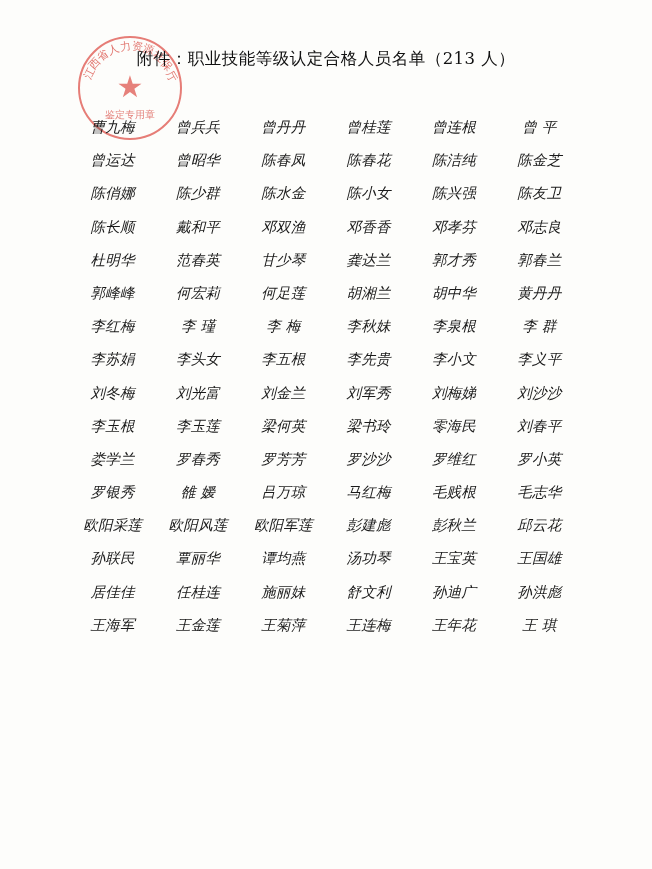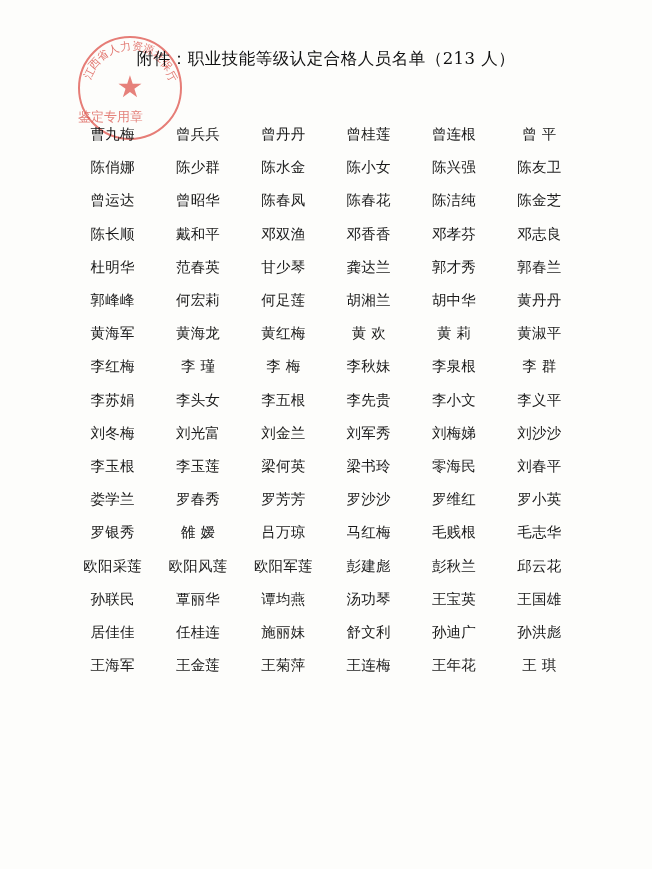--- a/index.html
+++ b/index.html
@@ -62,22 +62,22 @@
   #seal .sealtext span {
     position: absolute;
     transform-origin: center center;
     white-space: nowrap;
   }
   #seal .bottomtext {
     position: absolute;
     left: 0;
     top: 72px;
     width: 104px;
-    text-align: left;
-    font-size: 13px;
+    text-align: center;
+    font-size: 10px;
     color: #d4332a;
     opacity: 0.75;
   }
 
   #title-row {
     position: absolute;
     left: 0;
     top: 48px;
     width: 652px;
     text-align: center;
@@ -94,21 +94,21 @@
   #name-grid {
     position: absolute;
     left: 70px;
     top: 118px;
     width: 512px;
   }
   .name-row {
     display: flex;
     width: 512px;
     height: 33.2px;
-    align-items: center;
+    font-style: italic;
   }
   .name-cell {
     width: 85.33px;
     text-align: center;
     font-family: "DejaVu Sans", "Liberation Sans", sans-serif;
     font-size: 14.5px;
     color: #1a1a1a;
     letter-spacing: 0.2px;
     white-space: nowrap;
   }
@@ -148,36 +148,36 @@
   <div id="name-grid">
       <div class="name-row">
         <div class="name-cell">曹九梅</div>
         <div class="name-cell">曾兵兵</div>
         <div class="name-cell">曾丹丹</div>
         <div class="name-cell">曾桂莲</div>
         <div class="name-cell">曾连根</div>
         <div class="name-cell two">曾平</div>
       </div>
       <div class="name-row">
+        <div class="name-cell">曾运达</div>
+        <div class="name-cell">曾昭华</div>
+        <div class="name-cell">陈春凤</div>
+        <div class="name-cell">陈春花</div>
+        <div class="name-cell">陈洁纯</div>
+        <div class="name-cell">陈金芝</div>
+      </div>
+      <div class="name-row">
         <div class="name-cell">陈俏娜</div>
         <div class="name-cell">陈少群</div>
         <div class="name-cell">陈水金</div>
         <div class="name-cell">陈小女</div>
         <div class="name-cell">陈兴强</div>
         <div class="name-cell">陈友卫</div>
       </div>
       <div class="name-row">
-        <div class="name-cell">曾运达</div>
-        <div class="name-cell">曾昭华</div>
-        <div class="name-cell">陈春凤</div>
-        <div class="name-cell">陈春花</div>
-        <div class="name-cell">陈洁纯</div>
-        <div class="name-cell">陈金芝</div>
-      </div>
-      <div class="name-row">
         <div class="name-cell">陈长顺</div>
         <div class="name-cell">戴和平</div>
         <div class="name-cell">邓双渔</div>
         <div class="name-cell">邓香香</div>
         <div class="name-cell">邓孝芬</div>
         <div class="name-cell">邓志良</div>
       </div>
       <div class="name-row">
         <div class="name-cell">杜明华</div>
         <div class="name-cell">范春英</div>
@@ -188,28 +188,20 @@
       </div>
       <div class="name-row">
         <div class="name-cell">郭峰峰</div>
         <div class="name-cell">何宏莉</div>
         <div class="name-cell">何足莲</div>
         <div class="name-cell">胡湘兰</div>
         <div class="name-cell">胡中华</div>
         <div class="name-cell">黄丹丹</div>
       </div>
       <div class="name-row">
-        <div class="name-cell">黄海军</div>
-        <div class="name-cell">黄海龙</div>
-        <div class="name-cell">黄红梅</div>
-        <div class="name-cell two">黄欢</div>
-        <div class="name-cell two">黄莉</div>
-        <div class="name-cell">黄淑平</div>
-      </div>
-      <div class="name-row">
         <div class="name-cell">李红梅</div>
         <div class="name-cell two">李瑾</div>
         <div class="name-cell two">李梅</div>
         <div class="name-cell">李秋妹</div>
         <div class="name-cell">李泉根</div>
         <div class="name-cell two">李群</div>
       </div>
       <div class="name-row">
         <div class="name-cell">李苏娟</div>
         <div class="name-cell">李头女</div>

